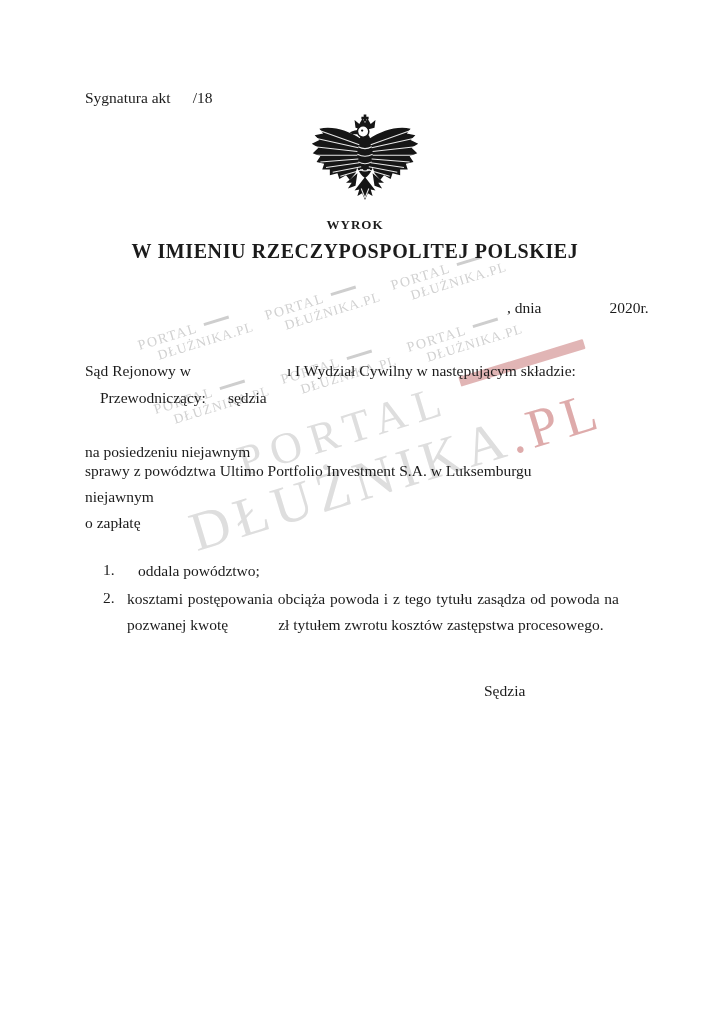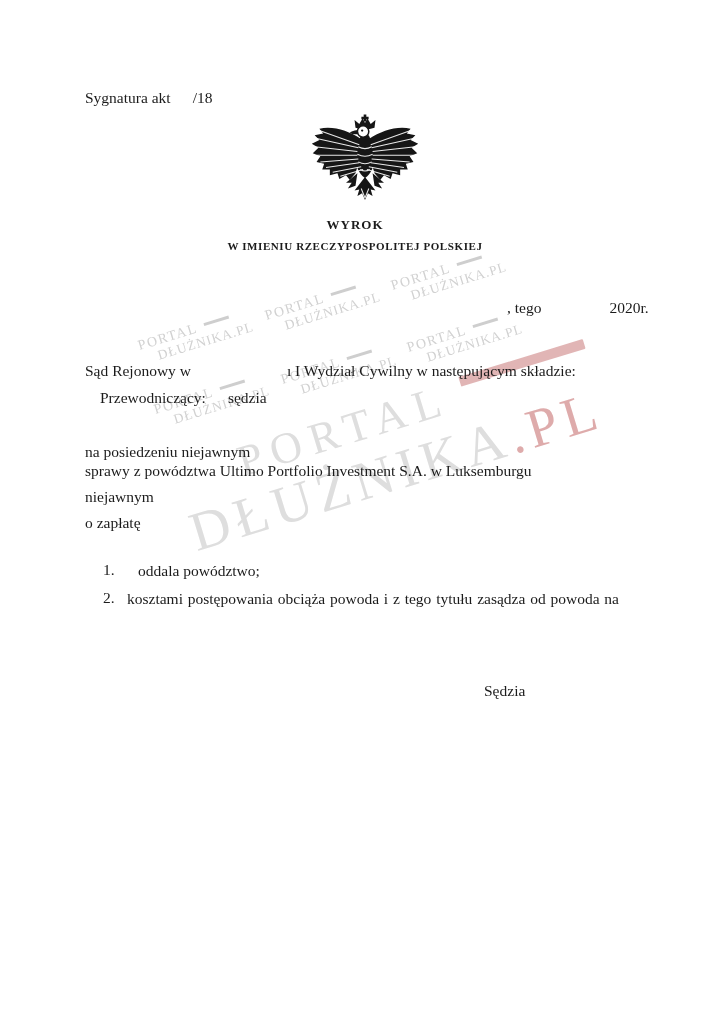--- a/index.html
+++ b/index.html
@@ -12,21 +12,21 @@
   .g-case{width:22px;}
   .g-court{width:96px;}
   .g-hearing{width:30px;}
   .g-presiding{width:22px;}
   .g-date{width:68px;}
   .g-kwota{width:50px;}
 
   .doc-title{position:absolute;left:0;width:710px;text-align:center;font-weight:bold;
     font-size:13px;letter-spacing:1px;}
   .doc-subtitle{position:absolute;left:0;width:710px;text-align:center;font-weight:bold;
-    font-size:11px;letter-spacing:0.6px;}
+    font-size:20px;letter-spacing:0.6px;}
 
   .ruling-num{position:absolute;left:103px;font-size:15.5px;}
   .ruling-just{
     position:absolute;left:127px;width:492px;font-size:15.5px;line-height:19px;
     text-align:justify;height:19px;overflow:hidden;
   }
   .ruling-just::after{content:"";display:inline-block;width:100%;}
 
   
   .wm-layer{position:absolute;inset:0;z-index:0;pointer-events:none;}
@@ -133,21 +133,21 @@
         <circle cx="58" cy="18" r="6" fill="#ffffff" stroke="#161616" stroke-width="1.6"></circle>
         <circle cx="57" cy="17" r="1.2" fill="#161616"></circle>
         <path d="M52.5,16.5 Q45,17.5 44,19.5 Q47.5,21.5 53,20.5 Z" fill="#161616"></path>
       </g>
     </svg>
 
     <div class="doc-title" style="top:217px">WYROK</div>
     <div class="doc-subtitle" style="top:240px">W IMIENIU RZECZYPOSPOLITEJ POLSKIEJ</div>
 
     <div class="line" style="left:507px;top:298px">
-      <span>, tego</span><span class="gap g-date"></span><span>2020r.</span>
+      <span>, dnia</span><span class="gap g-date"></span><span>2020r.</span>
     </div>
 
     <div class="line" style="left:100px;top:388px">
       <span>Przewodniczący:</span><span class="gap g-presiding"></span><span>sędzia</span>
     </div>
 
     <div class="line" style="left:85px;top:361px">
       <span>Sąd Rejonowy w</span><span class="gap g-court"></span><span>ı I Wydział Cywilny w następującym składzie:</span>
     </div>
 
@@ -158,17 +158,20 @@
 
     <div class="line" style="left:85px;top:487px">niejawnym</div>
 
     <div class="line" style="left:85px;top:513px">o zapłatę</div>
 
     <div class="ruling-num" style="top:561px">1.</div>
     <div class="line" style="left:138px;top:561px">oddala powództwo;</div>
 
     <div class="ruling-num" style="top:589px">2.</div>
     <div class="ruling-just" style="top:589px">kosztami postępowania obciąża powoda i z tego tytułu zasądza od powoda na rzecz</div>
+    <div class="line" style="left:127px;top:615px">
+      <span>pozwanej kwotę</span><span class="gap g-kwota"></span><span>zł tytułem zwrotu kosztów zastępstwa procesowego.</span>
+    </div>
 
     <div class="line" style="left:484px;top:681px">Sędzia</div>
 
   </div>
 </div>
 
 </body></html>

